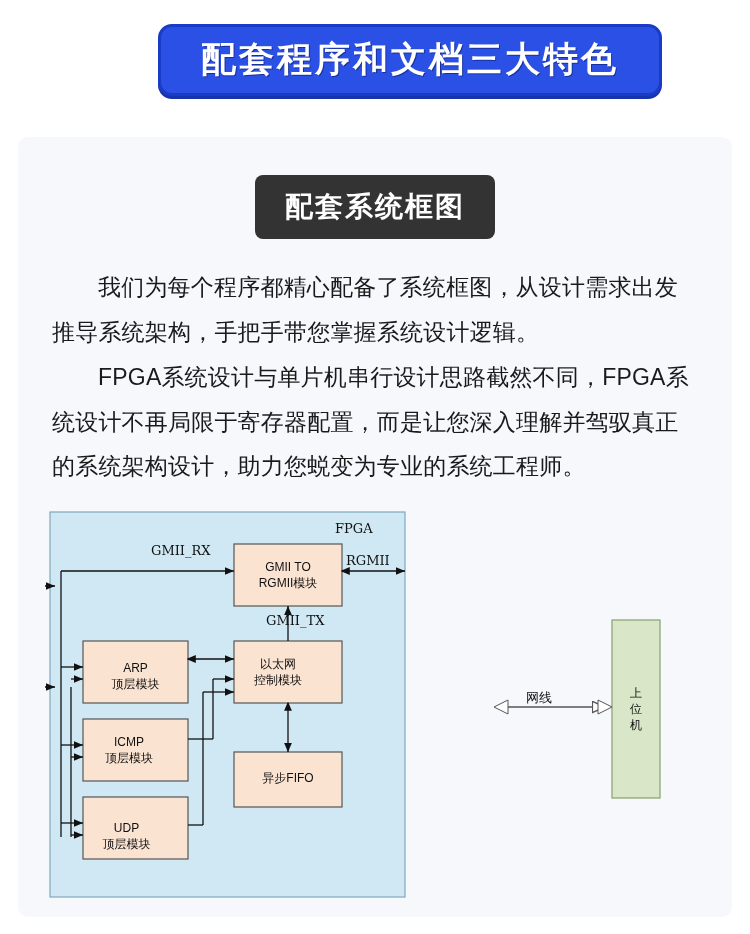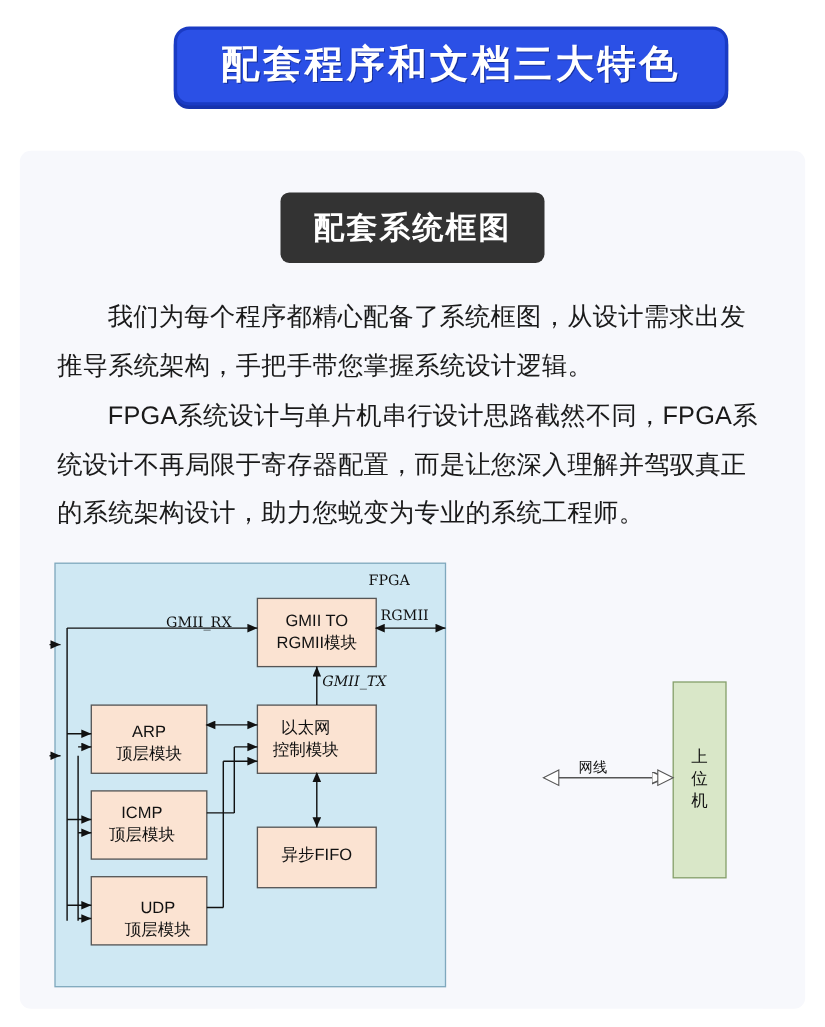--- a/index.html
+++ b/index.html
@@ -98,21 +98,21 @@
     color: #111111;
     white-space: nowrap;
   }
   .dg-box-label {
     position: absolute;
     display: flex;
     align-items: center;
     justify-content: center;
     text-align: center;
     font-family: "Liberation Sans", sans-serif;
-    font-size: 15px;
+    font-size: 12px;
     color: #111111;
     line-height: 1.35;
     white-space: pre-line;
     pointer-events: none;
   }
 </style>
 </head>
 <body>
 
 <div class="banner-wrap">
@@ -194,33 +194,33 @@
 
       <line x1="243" y1="196" x2="243" y2="245" stroke="#111111" stroke-width="1.3" marker-end="url(#arrow)" marker-start="url(#arrowback)"></line>
 
       <line x1="297" y1="64" x2="360" y2="64" stroke="#111111" stroke-width="1.3" marker-end="url(#arrow)" marker-start="url(#arrowback)"></line>
 
       <line x1="455" y1="200" x2="560" y2="200" stroke="#555555" stroke-width="1.4" marker-end="url(#bigarrow)"></line>
       <polygon points="463,193 449,200 463,207" fill="#ffffff" stroke="#555555" stroke-width="1"></polygon>
       <polygon points="553,193 567,200 553,207" fill="#ffffff" stroke="#555555" stroke-width="1"></polygon>
     </svg>
 
-    <div class="dg-label" style="left:106px; top:52px;">GMII_RX</div>
-    <div class="dg-label" style="left:248px; top:106px;font-style:italic;">GMII_TX</div>
+    <div class="dg-label" style="left:106px; top:36px;">GMII_RX</div>
+    <div class="dg-label" style="left:221px; top:106px;">GMII_TX</div>
     <div class="dg-label" style="left:301px; top:46px;">RGMII</div>
     <div class="dg-label" style="left:481px; top:182px;text-align:center;">网线</div>
     <div class="dg-label" style="left:290px; top:14px;">FPGA</div>
 
     <div class="dg-box-label" style="left:189px; top:37px; width:108px; height:62px;">GMII TO
 RGMII模块</div>
     <div class="dg-box-label" style="left:38px; top:134px; width:105px; height:70px;">ARP
 顶层模块</div>
     <div class="dg-box-label" style="left:38px; top:212px; width:92px; height:62px;">ICMP
 顶层模块</div>
-    <div class="dg-box-label" style="left:46px; top:290px; width:105px; height:78px;">UDP
+    <div class="dg-box-label" style="left:29px; top:290px; width:105px; height:78px;">UDP
 顶层模块</div>
     <div class="dg-box-label" style="left:189px; top:134px; width:88px; height:62px;">以太网
 控制模块</div>
     <div class="dg-box-label" style="left:189px; top:245px; width:108px; height:52px;">异步FIFO</div>
     <div class="dg-box-label" style="left:567px; top:113px; width:48px; height:178px;">上
 位
 机</div>
   </div>
 
 </div>

